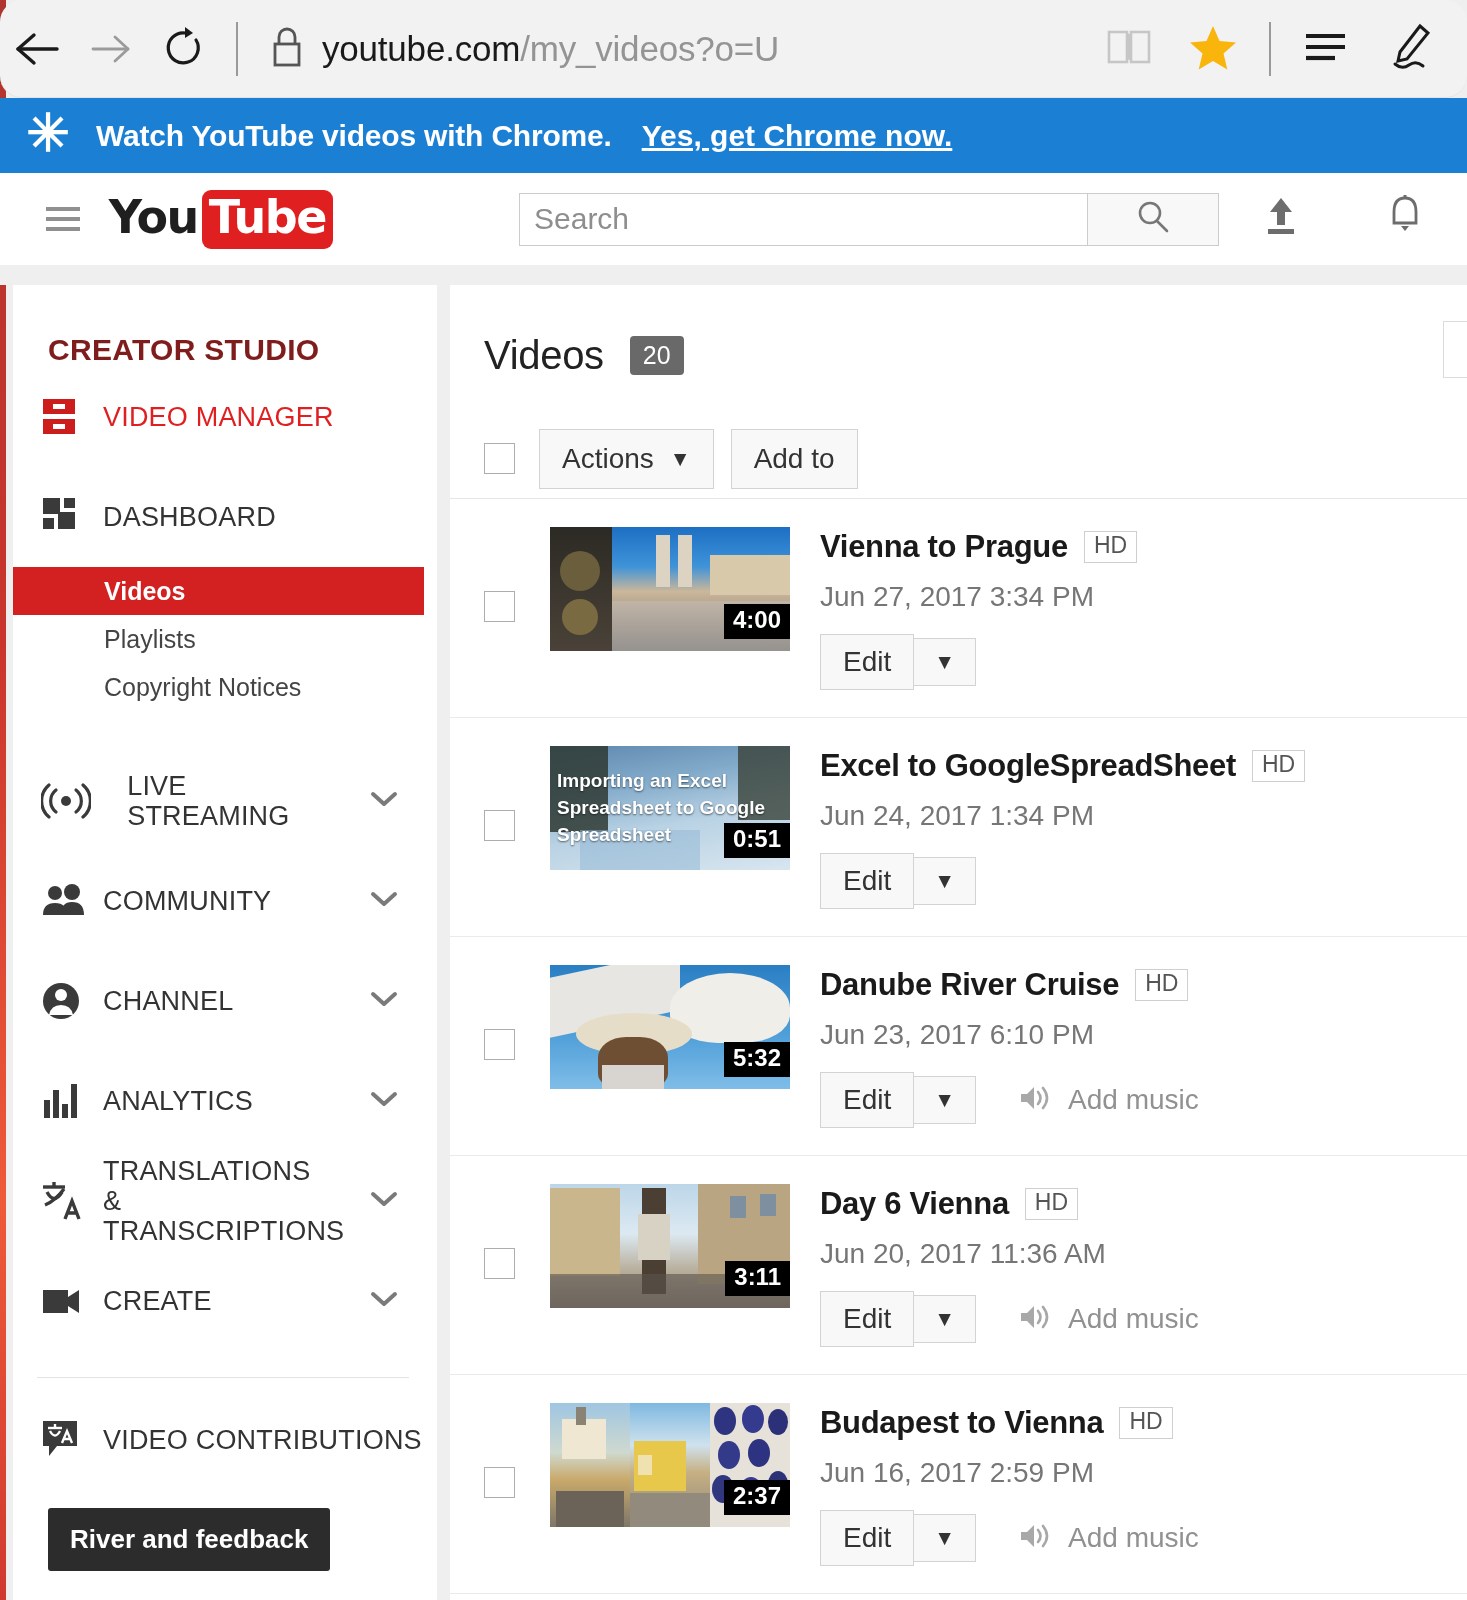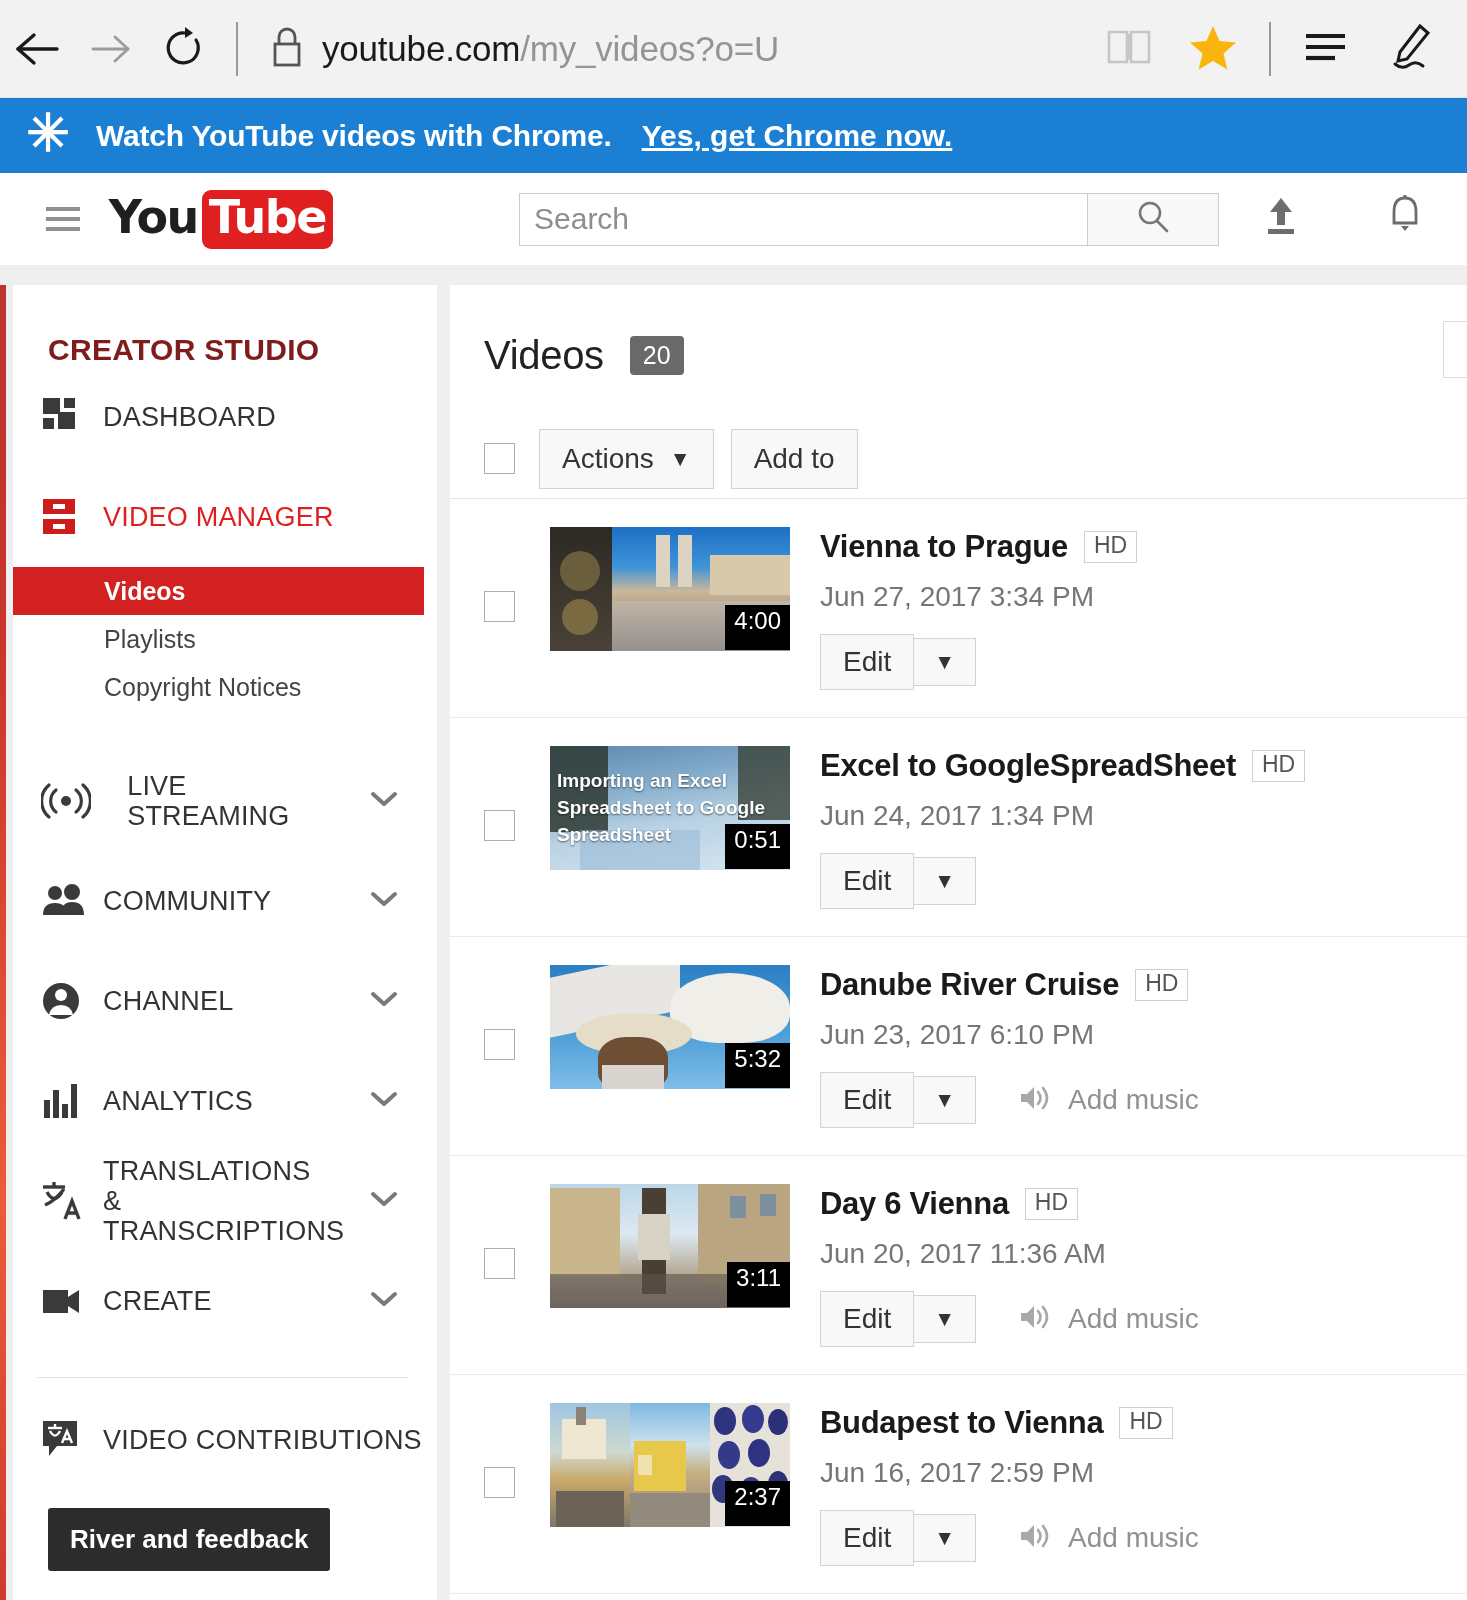--- a/index.html
+++ b/index.html
@@ -8,21 +8,21 @@
     font-family: "Liberation Sans", sans-serif;
     background: #efefef;
     overflow: hidden;
   }
   .page { position: relative; width: 1467px; height: 1600px; background: #efefef; }
 
   
   .browser-bar {
     position: absolute; left: 0; top: 0; width: 1467px; height: 98px;
     background: #f2f2f2; border-bottom: 1px solid #e2e2e2;
-    display: flex; align-items: center;
+    display: flex; align-items: center; border-radius: 22px;
   }
   .nav-btn {
     width: 74px; height: 98px; display: flex; align-items: center; justify-content: center;
     cursor: pointer;
   }
   .nav-btn svg { display: block; }
   .chrome-divider {
     width: 2px; height: 54px; background: #9a9a9a; margin: 0 14px;
   }
   .lock-wrap { width: 70px; display: flex; align-items: center; justify-content: center; }
@@ -170,22 +170,22 @@
   .row {
     display: flex; padding: 28px 0 27px 34px; border-bottom: 1px solid #eaeaea;
     position: relative;
   }
   .row-chk { width: 66px; padding-top: 64px; flex: none; }
   .thumb {
     width: 240px; height: 124px; position: relative; flex: none; overflow: hidden;
     background: #333; cursor: pointer;
   }
   .thumb .dur {
-    position: absolute; right: 0; bottom: 1px; background: #000; color: #fff;
-    font-size: 24px; font-weight: normal; padding: 3px 9px 17px 9px; line-height: 1.05;
+    position: absolute; right: 0; bottom: 12px; background: #000; color: #fff;
+    font-size: 24px; font-weight: bold; padding: 3px 9px 7px 9px; line-height: 1.05;
   }
   .thumb-cap {
     position: absolute; left: 7px; top: 22px; right: 10px; color: #fff;
     font-size: 19px; font-weight: bold; line-height: 1.42;
     text-shadow: 0 1px 2px rgba(0,0,0,.55);
   }
   .thumb-topbar {
     position: absolute; left: 5px; top: 3px; font-size: 7px; color: #e8d900;
     font-weight: bold; line-height: 1.5; letter-spacing: .2px;
   }
@@ -346,42 +346,42 @@
           </svg>
         </span>
       </div>
     </div>
   </div>
   <div class="mh-sep"></div>
 
   <div class="sidebar">
     <div class="studio-title">CREATOR STUDIO</div>
 
+    <div class="nav-item active">
+      <span class="nav-ico">
+        <svg width="44" height="42" viewBox="0 0 44 42">
+          <rect x="2" y="3" width="32" height="15" fill="#cc1c1c"></rect>
+          <rect x="12" y="8" width="12" height="5" fill="#fff"></rect>
+          <rect x="2" y="23" width="32" height="15" fill="#cc1c1c"></rect>
+          <rect x="12" y="28" width="12" height="5" fill="#fff"></rect>
+        </svg>
+      </span>
+      <span class="nav-label">VIDEO MANAGER</span>
+    </div>
+
     <div class="nav-item">
       <span class="nav-ico">
         <svg width="44" height="42" viewBox="0 0 44 42">
           <rect x="2" y="2" width="17" height="16" fill="#3a3a3a"></rect>
           <rect x="23" y="2" width="11" height="10" fill="#3a3a3a"></rect>
           <rect x="2" y="22" width="11" height="11" fill="#3a3a3a"></rect>
           <rect x="17" y="16" width="17" height="17" fill="#3a3a3a"></rect>
         </svg>
       </span>
       <span class="nav-label">DASHBOARD</span>
-    </div>
-
-    <div class="nav-item active">
-      <span class="nav-ico">
-        <svg width="44" height="42" viewBox="0 0 44 42">
-          <rect x="2" y="3" width="32" height="15" fill="#cc1c1c"></rect>
-          <rect x="12" y="8" width="12" height="5" fill="#fff"></rect>
-          <rect x="2" y="23" width="32" height="15" fill="#cc1c1c"></rect>
-          <rect x="12" y="28" width="12" height="5" fill="#fff"></rect>
-        </svg>
-      </span>
-      <span class="nav-label">VIDEO MANAGER</span>
     </div>
 
     <div class="sub-item sel">
       <span>Videos</span>
     </div>
     <div class="sub-item">
       <span>Playlists</span>
     </div>
     <div class="sub-item">
       <span>Copyright Notices</span>

